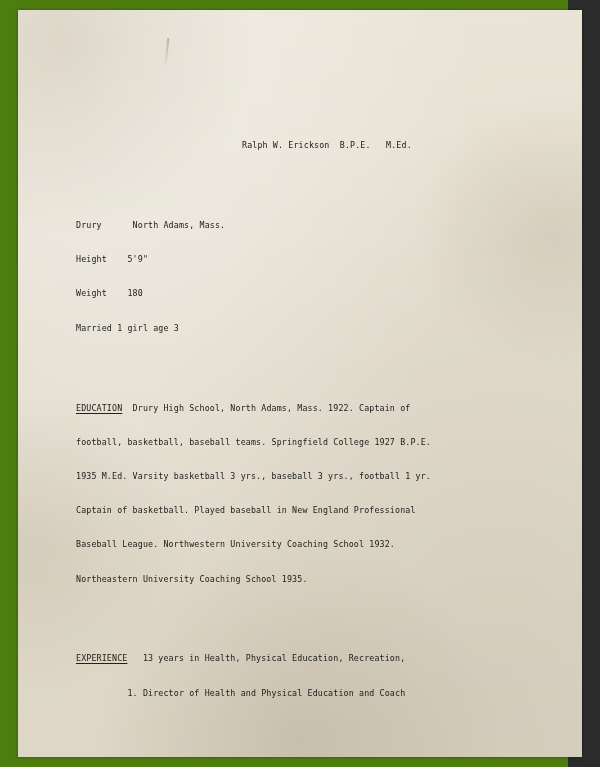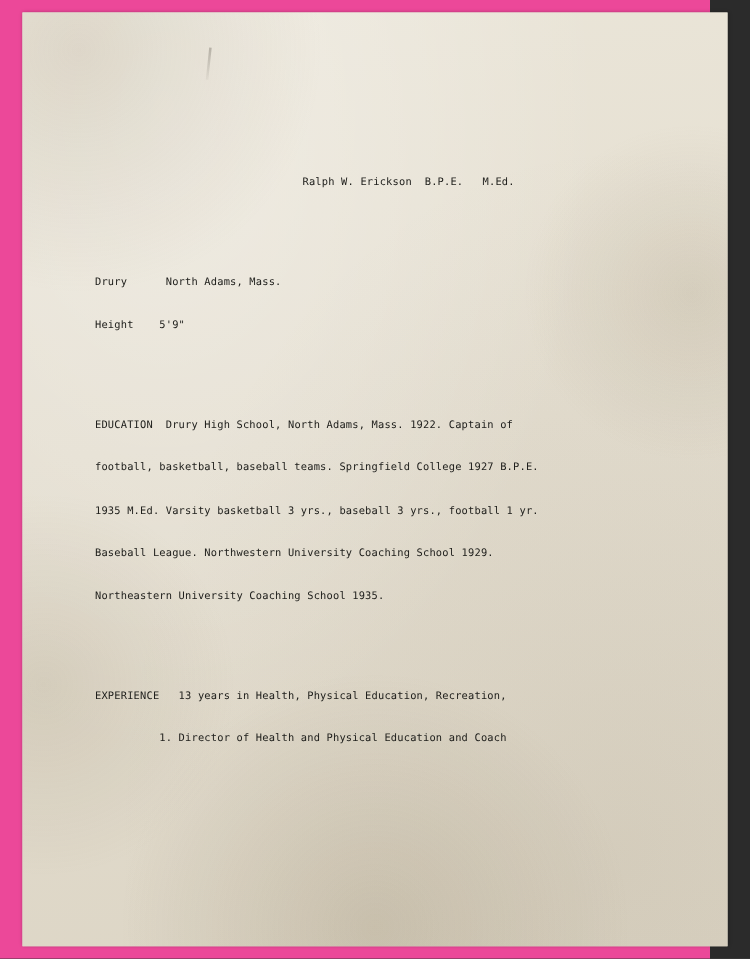--- a/index.html
+++ b/index.html
@@ -10,21 +10,21 @@
   body {
     width: 600px;
     height: 767px;
     overflow: hidden;
     font-family: "DejaVu Sans Mono", monospace;
   }
   #page {
     position: relative;
     width: 568px;
     height: 767px;
-    background: #ec4899;
+    background: #4d7c0f;
   }
   
   #sheet {
     position: absolute;
     left: 18px;
     top: 10px;
     width: 564px;
     height: 747px;
     background: #e7e2d4;
     background-image:
@@ -62,44 +62,47 @@
     box-sizing: border-box;
     color: #20201d;
     font-family: "DejaVu Sans Mono", monospace;
     font-size: 8.3px;
     line-height: 11.4px;
     letter-spacing: 0.15px;
     white-space: pre-wrap;
   }
   .ln { display: block; }
   .blank { display: block; height: 11.4px; }
-  .u { text-underline-offset: 2px; }
+  .u { text-decoration: underline; text-underline-offset: 2px; }
   .title { display: block; text-align: left; padding-left: 166px; }
 </style>
 </head>
 <body>
 
 <div id="page">
   <div id="sheet">
     <div id="grain"></div>
     <div id="pencil-mark"></div>
 
     <div id="text">
 
       <span class="title">Ralph W. Erickson  B.P.E.   M.Ed.</span>
       <span class="blank"></span>
 
       <span class="ln">Drury      North Adams, Mass.</span>
       <span class="ln">Height    5'9"</span>
+      <span class="ln">Weight    180</span>
+      <span class="ln">Married 1 girl age 3</span>
       <span class="blank"></span>
 
       <span class="ln"><span class="u">EDUCATION</span><span>  Drury High School, North Adams, Mass. 1922. Captain of</span></span>
       <span class="ln">football, basketball, baseball teams. Springfield College 1927 B.P.E.</span>
       <span class="ln">1935 M.Ed. Varsity basketball 3 yrs., baseball 3 yrs., football 1 yr.</span>
-      <span class="ln">Baseball League. Northwestern University Coaching School 1929.</span>
+      <span class="ln">Captain of basketball. Played baseball in New England Professional</span>
+      <span class="ln">Baseball League. Northwestern University Coaching School 1932.</span>
       <span class="ln">Northeastern University Coaching School 1935.</span>
       <span class="blank"></span>
 
       <span class="ln"><span class="u">EXPERIENCE</span><span>   13 years in Health, Physical Education, Recreation,</span></span>
       <span class="ln">          1. Director of Health and Physical Education and Coach</span>
       
       
       
       
       

